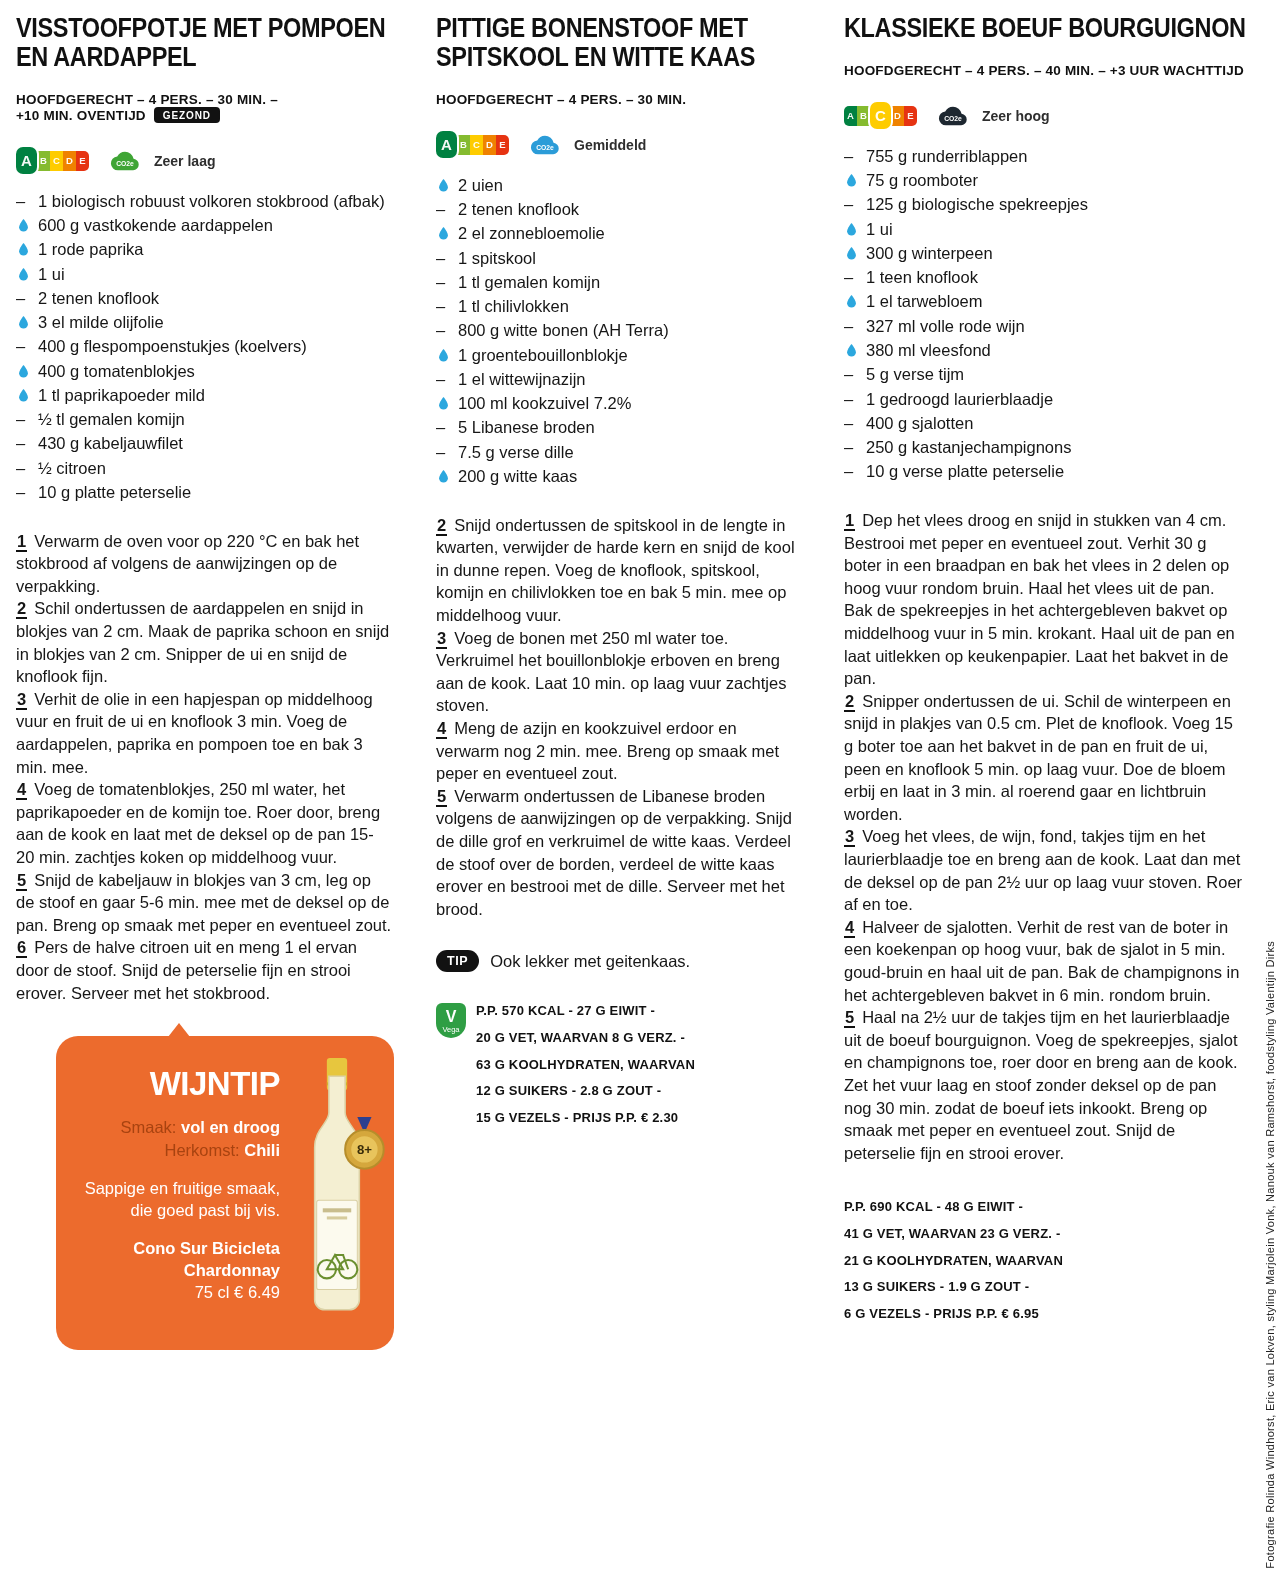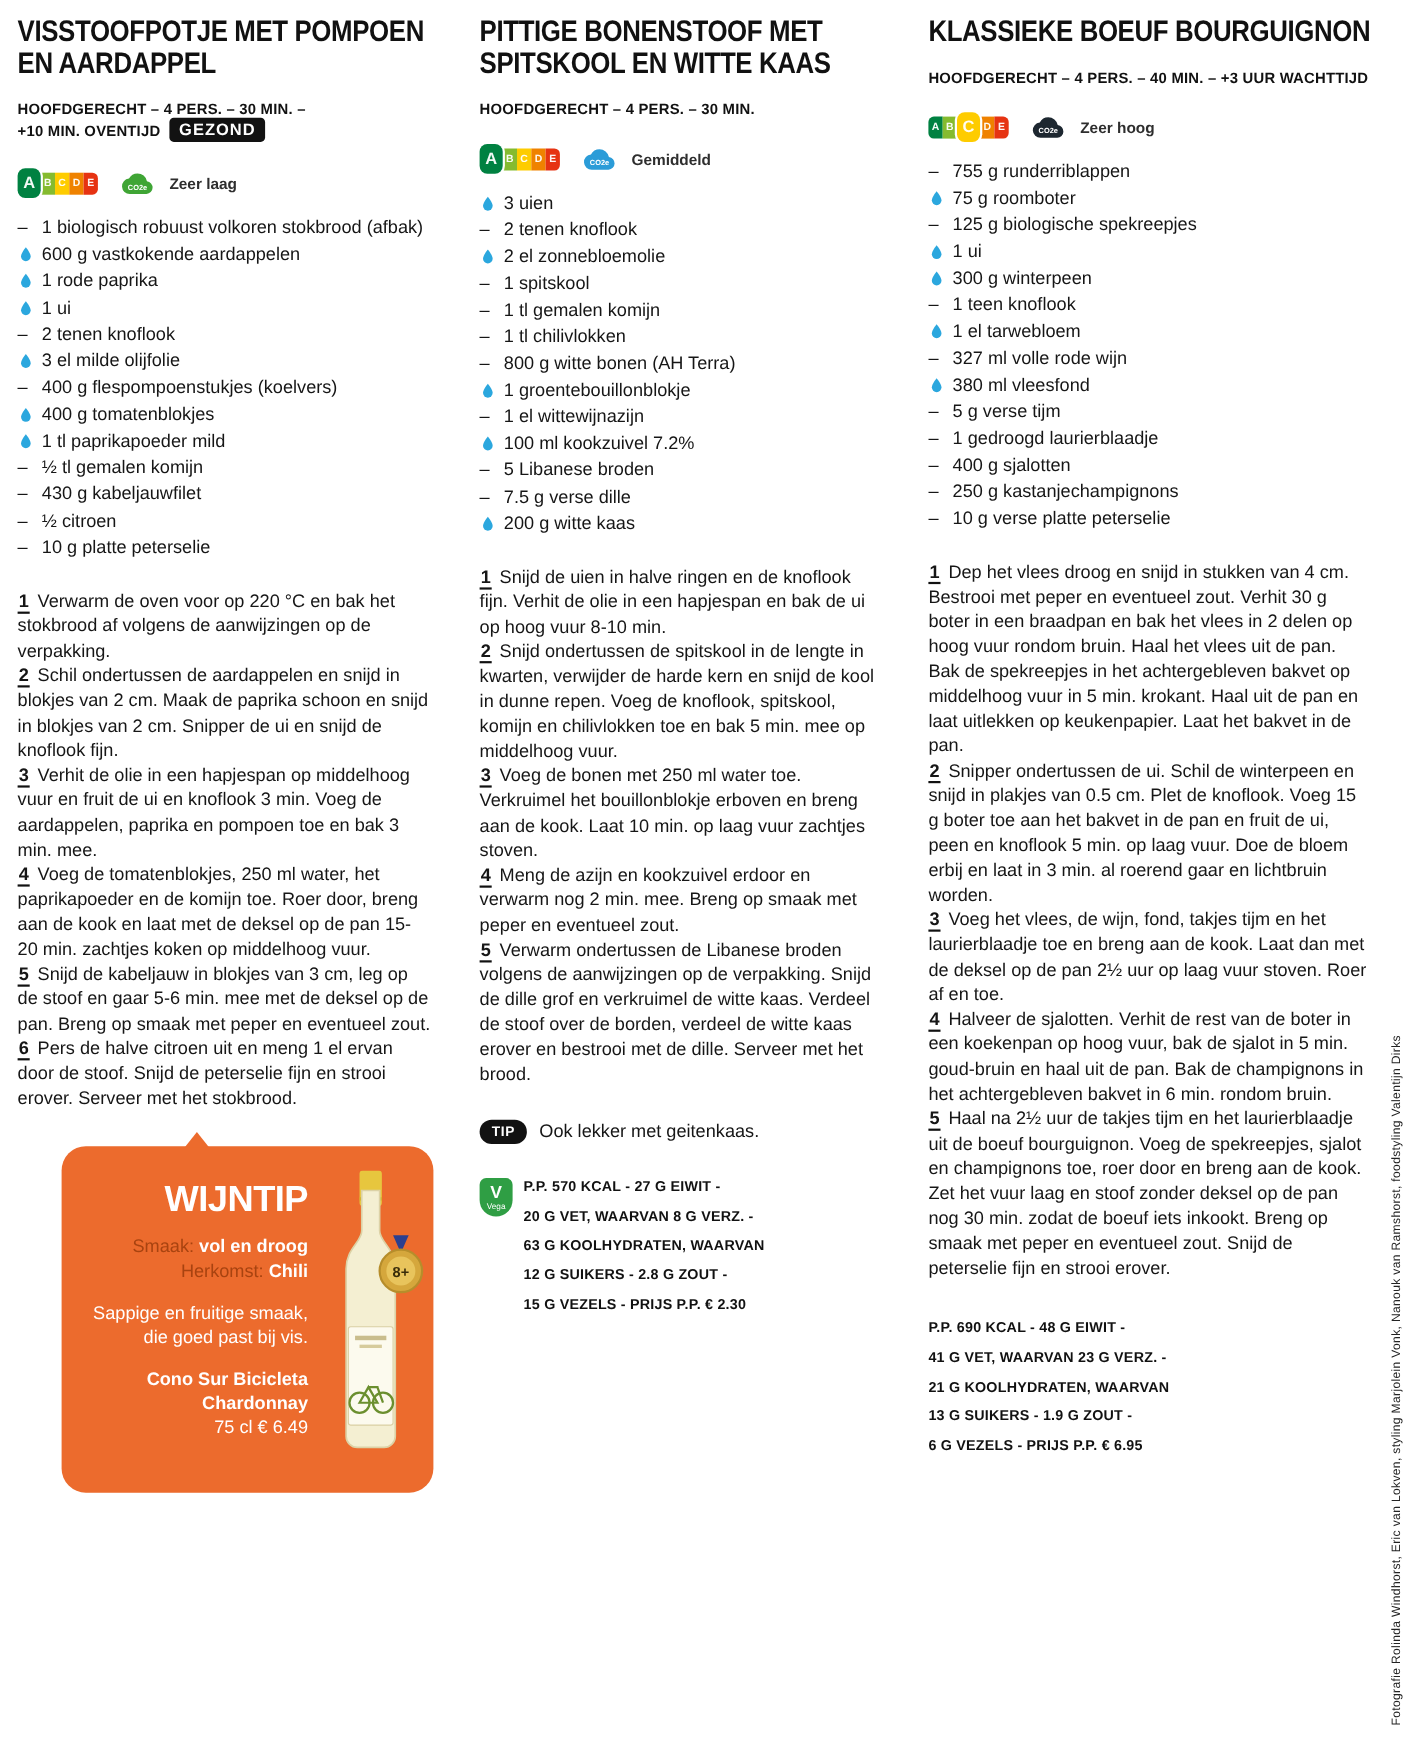--- a/index.html
+++ b/index.html
@@ -15,21 +15,21 @@
   .col3{width:400px;}
 
   h1.title{
     font-size:27px;line-height:1.07;margin:4px 0 20px;font-weight:700;
     letter-spacing:-0.4px;white-space:pre;color:#111;
     transform:scaleX(0.87);transform-origin:0 0;
   }
   .meta{font-size:13.5px;font-weight:700;letter-spacing:0.2px;margin-bottom:24px;color:#111;}
   .meta-text{white-space:pre-line;}
   .health-pill{
-    display:inline-block;background:#121212;color:#fff;font-size:15px;font-weight:700;
+    display:inline-block;background:#121212;color:#fff;font-size:10px;font-weight:700;
     letter-spacing:0.9px;padding:3px 9px 2px;border-radius:4px;margin-left:8px;vertical-align:1px;
   }
 
   .badges{display:flex;align-items:center;gap:16px;margin-bottom:16px;}
   .ns{display:flex;align-items:center;}
   .ns > span{
     width:13px;height:20px;display:inline-flex;align-items:center;justify-content:center;
     font-size:9.5px;font-weight:700;color:rgba(255,255,255,0.95);
   }
   .ns > span:first-of-type{border-radius:5px 0 0 5px;}
@@ -315,21 +315,21 @@
 
     <ul class="ingredients">
 
         <li class="ing">
           <span class="ing-marker">
             <svg class="drop-icon" viewBox="0 0 24 24">
               <path fill="#2BA7DE" d="M12 2.2C12 2.2 5 10.6 5 15.4a7 7 0 0 0 14 0C19 10.6 12 2.2 12 2.2z"></path>
             </svg>
 
           </span>
-          <span class="ing-text">3 uien</span>
+          <span class="ing-text">2 uien</span>
         </li>
 
         <li class="ing">
           <span class="ing-marker">
             
             <span class="ing-dash">–</span>
           </span>
           <span class="ing-text">2 tenen knoflook</span>
         </li>
 
@@ -425,21 +425,20 @@
               <path fill="#2BA7DE" d="M12 2.2C12 2.2 5 10.6 5 15.4a7 7 0 0 0 14 0C19 10.6 12 2.2 12 2.2z"></path>
             </svg>
 
           </span>
           <span class="ing-text">200 g witte kaas</span>
         </li>
       </ul>
 
     <div class="steps">
 
-        <p class="step"><span class="step-num">1</span><span class="step-text">Snijd de uien in halve ringen en de knoflook fijn. Verhit de olie in een hapjespan en bak de ui op hoog vuur 8-10 min.</span></p>
 
         <p class="step"><span class="step-num">2</span><span class="step-text">Snijd ondertussen de spitskool in de lengte in kwarten, verwijder de harde kern en snijd de kool in dunne repen. Voeg de knoflook, spitskool, komijn en chilivlokken toe en bak 5 min. mee op middelhoog vuur.</span></p>
 
         <p class="step"><span class="step-num">3</span><span class="step-text">Voeg de bonen met 250 ml water toe. Verkruimel het bouillonblokje erboven en breng aan de kook. Laat 10 min. op laag vuur zachtjes stoven.</span></p>
 
         <p class="step"><span class="step-num">4</span><span class="step-text">Meng de azijn en kookzuivel erdoor en verwarm nog 2 min. mee. Breng op smaak met peper en eventueel zout.</span></p>
 
         <p class="step"><span class="step-num">5</span><span class="step-text">Verwarm ondertussen de Libanese broden volgens de aanwijzingen op de verpakking. Snijd de dille grof en verkruimel de witte kaas. Verdeel de stoof over de borden, verdeel de witte kaas erover en bestrooi met de dille. Serveer met het brood.</span></p>
       </div>
 

